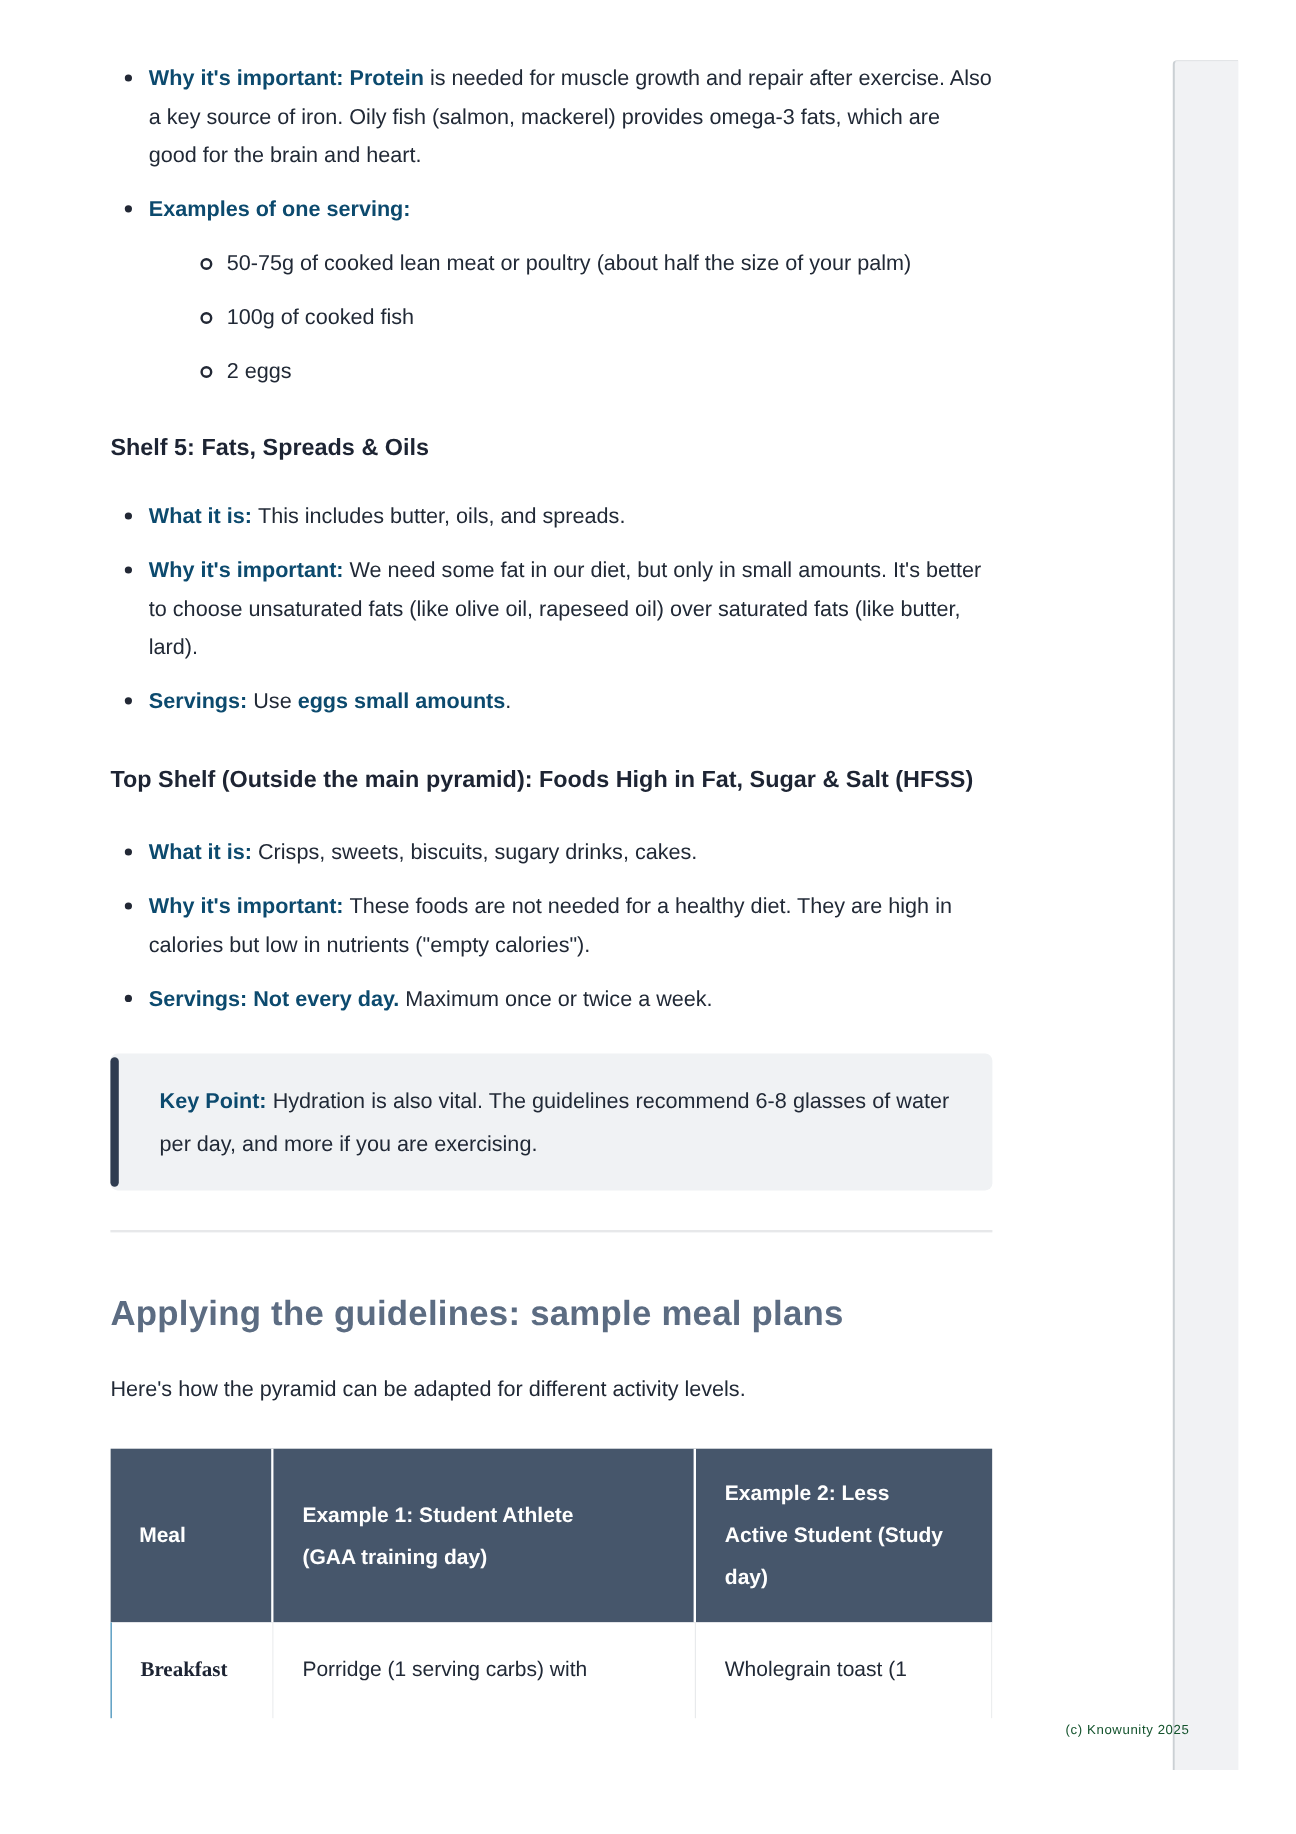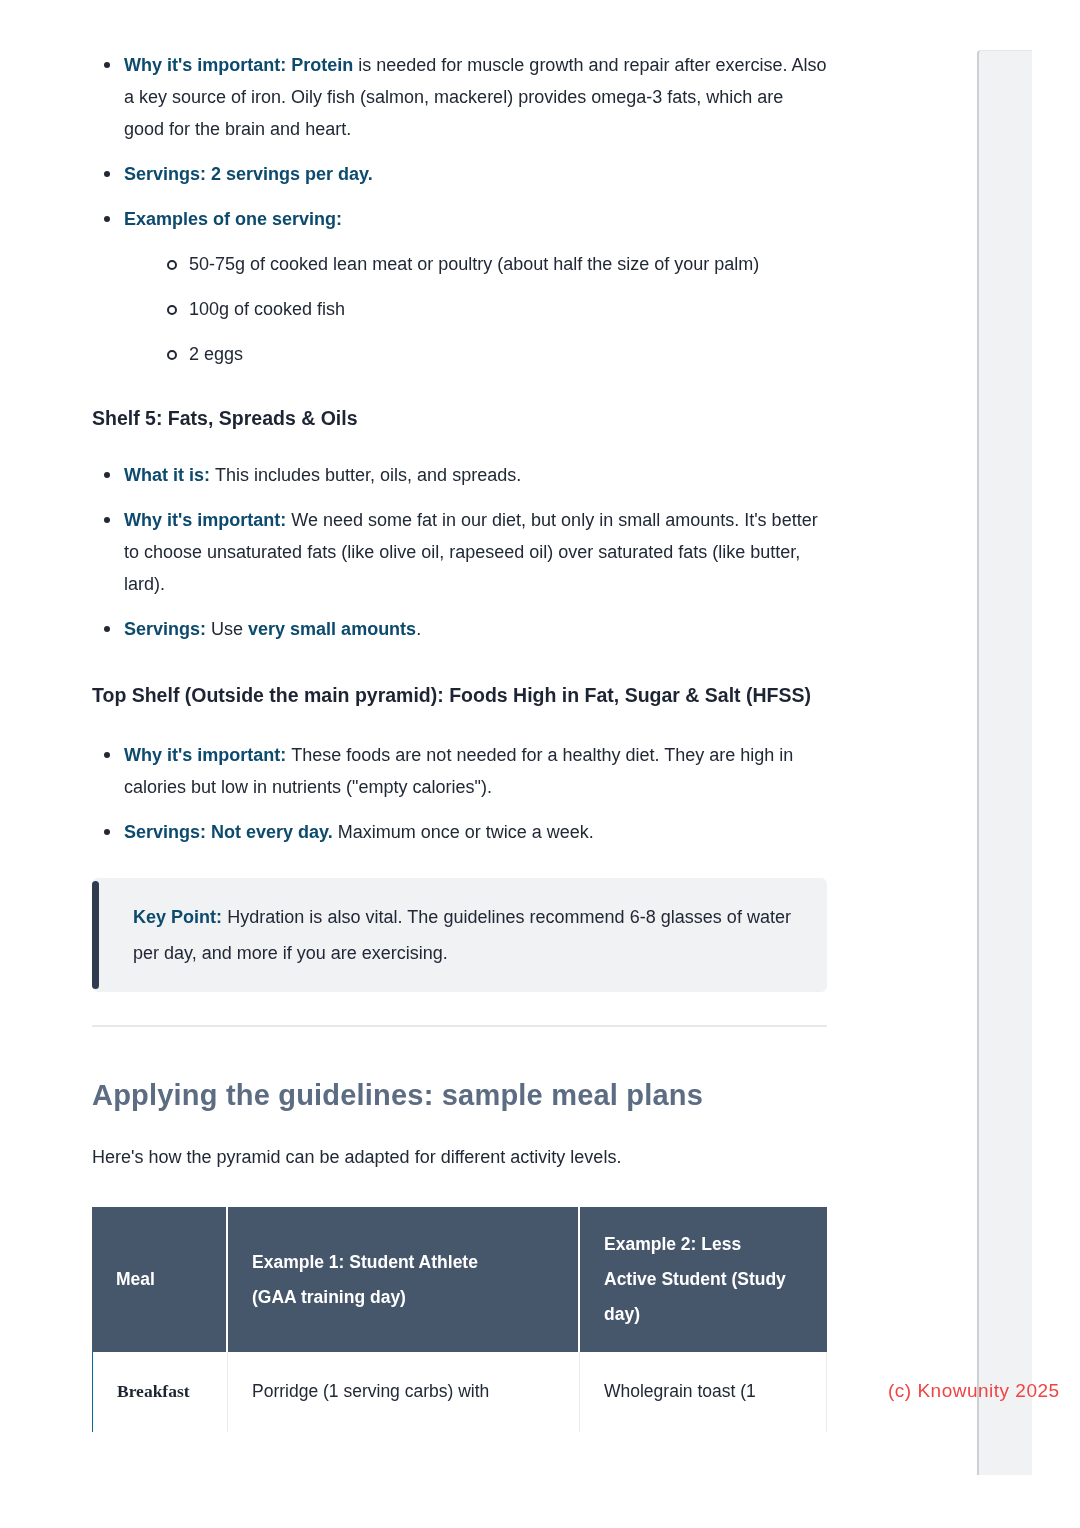--- a/index.html
+++ b/index.html
@@ -141,57 +141,57 @@
     left:977px; top:50px;
     width:55px; height:1425px;
     background:#f1f2f4;
     border-left:2px solid #cbd0d4;
     border-top-left-radius:4px;
     border-top:1px solid #e3e5e7;
   }
 
   .watermark {
     position:absolute;
-    left:888px; top:1380px;
-    font-size:19px;
-    color:#ef4444;
+    left:888px; top:1436px;
+    font-size:11px;
+    color:#14532d;
     z-index:2;
     letter-spacing:0.5px;
     white-space:nowrap;
   }
 </style>
 </head>
 <body>
 
 <div class="content">
 
   <ul class="lvl1">
     <li><span class="b">Why it's important: Protein </span><span>is needed for muscle growth and repair after exercise. Also a key source of iron. Oily fish (salmon, mackerel) provides omega-3 fats, which are good for the brain and heart.</span></li>
-    <li><span class="b">Servings: 2 servings per day.</span></li>
     <li>
       <span class="b">Examples of one serving:</span>
       <ul class="lvl2">
         <li><span>50-75g of cooked lean meat or poultry (about half the size of your palm)</span></li>
         <li><span>100g of cooked fish</span></li>
         <li><span>2 eggs</span></li>
       </ul>
     </li>
   </ul>
 
   <h3 class="subhead">Shelf 5: Fats, Spreads &amp; Oils</h3>
 
   <ul class="lvl1">
     <li><span class="b">What it is: </span><span>This includes butter, oils, and spreads.</span></li>
     <li><span class="b">Why it's important: </span><span>We need some fat in our diet, but only in small amounts. It's better to choose unsaturated fats (like olive oil, rapeseed oil) over saturated fats (like butter, lard).</span></li>
-    <li><span class="b">Servings: </span><span>Use </span><span class="b">very small amounts</span><span>.</span></li>
+    <li><span class="b">Servings: </span><span>Use </span><span class="b">eggs small amounts</span><span>.</span></li>
   </ul>
 
   <h3 class="subhead justified">Top Shelf (Outside the main pyramid): Foods High in Fat, Sugar &amp; Salt (HFSS)</h3>
 
   <ul class="lvl1">
+    <li><span class="b">What it is: </span><span>Crisps, sweets, biscuits, sugary drinks, cakes.</span></li>
     <li><span class="b">Why it's important: </span><span>These foods are not needed for a healthy diet. They are high in calories but low in nutrients ("empty calories").</span></li>
     <li><span class="b">Servings: Not every day. </span><span>Maximum once or twice a week.</span></li>
   </ul>
 
   <div class="callout">
     <span class="bar"></span>
     <span class="b">Key Point: </span><span>Hydration is also vital. The guidelines recommend 6-8 glasses of water per day, and more if you are exercising.</span>
   </div>
 
   <hr class="divider">

